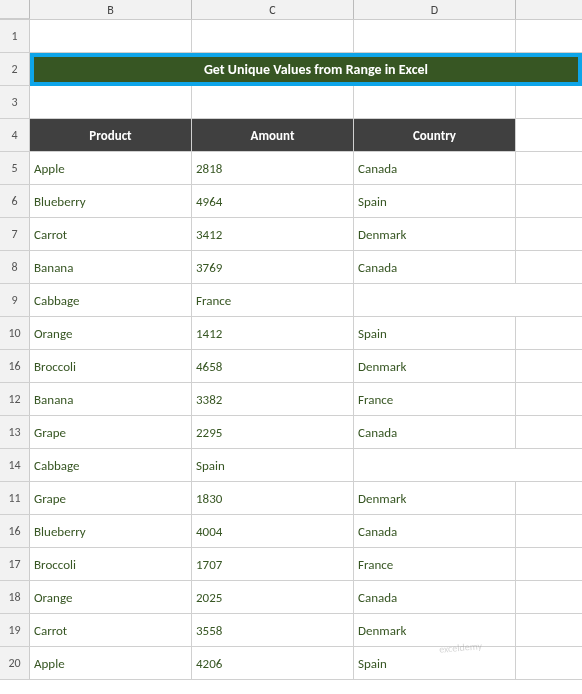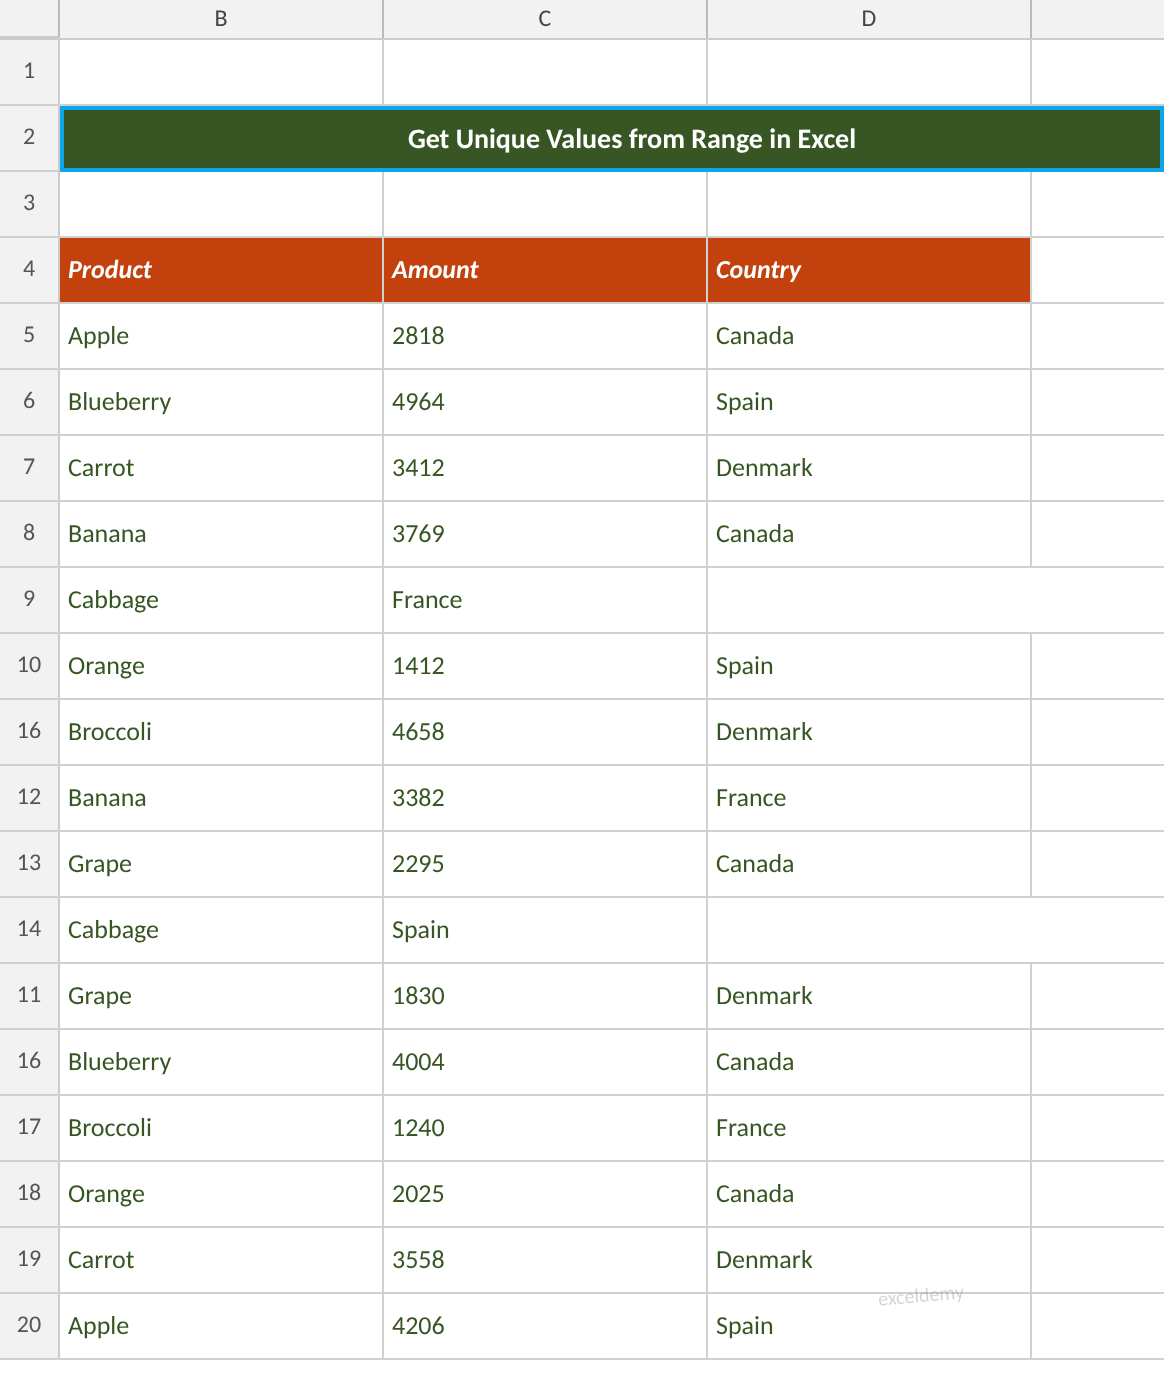--- a/index.html
+++ b/index.html
@@ -67,26 +67,25 @@
       background: #375623;
       color: #fff;
       font-weight: bold;
       font-size: 14px;
       height: 33px;
       flex: 1;
     }
 
     
     .header-cell {
-      background: #c2410c;
+      background: #404040;
       color: #fff;
       font-weight: bold;
-      text-align: left;
+      text-align: center;
       line-height: 33px;
-      font-style: italic;
     }
 
     
     .data-cell {
       color: #375623;
     }
 
     
     .watermark {
       position: absolute;
@@ -113,21 +112,21 @@
 
   <div class="grid-row">
     <div class="row-num">1</div>
     <div class="cell cell-b"></div>
     <div class="cell cell-c"></div>
     <div class="cell cell-d"></div>
   </div>
 
   <div class="grid-row">
     <div class="row-num">2</div>
-    <div class="title-cell" style="border: 2px solid #0ea5e9; padding-left: 20px;">Get Unique Values from Range in Excel</div>
+    <div class="title-cell" style="border: 4px solid #0ea5e9; padding-left: 20px;">Get Unique Values from Range in Excel</div>
   </div>
 
   <div class="grid-row">
     <div class="row-num">3</div>
     <div class="cell cell-b"></div>
     <div class="cell cell-c"></div>
     <div class="cell cell-d"></div>
   </div>
 
   <div class="grid-row">
@@ -204,21 +203,21 @@
       </div>
       <div class="grid-row">
         <div class="row-num">16</div>
         <div class="cell cell-b data-cell">Blueberry</div>
         <div class="cell cell-c data-cell">4004</div>
         <div class="cell cell-d data-cell">Canada</div>
       </div>
       <div class="grid-row">
         <div class="row-num">17</div>
         <div class="cell cell-b data-cell">Broccoli</div>
-        <div class="cell cell-c data-cell">1240</div>
+        <div class="cell cell-c data-cell">1707</div>
         <div class="cell cell-d data-cell">France</div>
       </div>
       <div class="grid-row">
         <div class="row-num">18</div>
         <div class="cell cell-b data-cell">Orange</div>
         <div class="cell cell-c data-cell">2025</div>
         <div class="cell cell-d data-cell">Canada</div>
       </div>
       <div class="grid-row">
         <div class="row-num">19</div>

